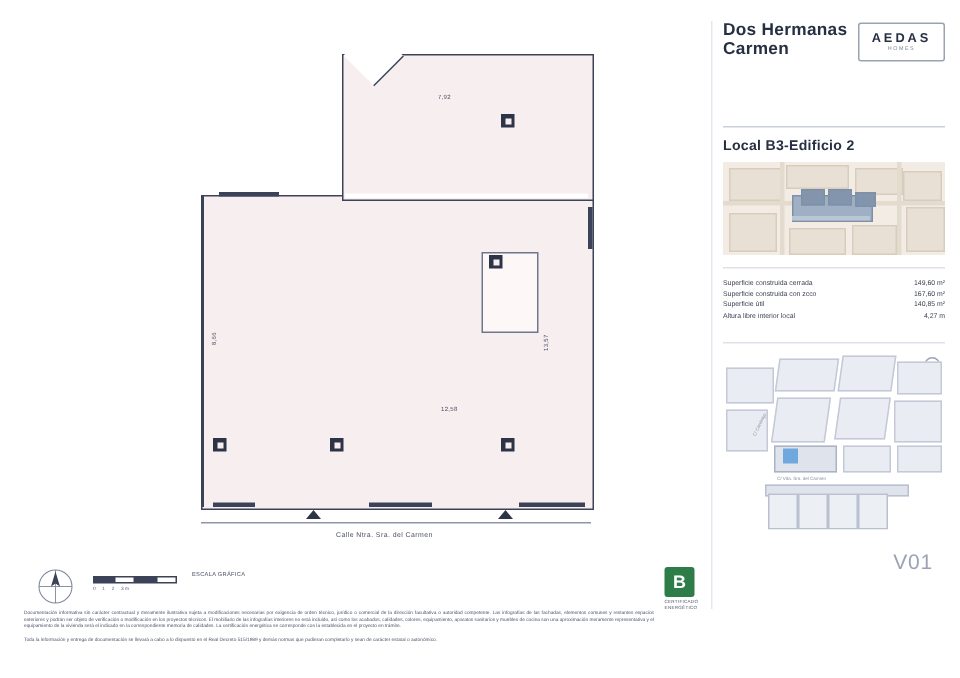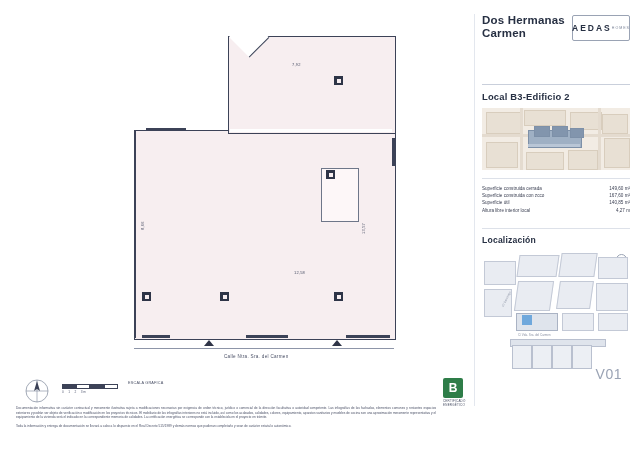--- a/index.html
+++ b/index.html
@@ -18,21 +18,21 @@
   }
   .brand-name{
     position:absolute;left:0;top:0;
     font-size:11.5px;font-weight:bold;line-height:13px;letter-spacing:.2px;
     color:#273043;
   }
   .brand-name span{display:block;}
   .brand-logo{
     position:absolute;right:0;top:1px;width:56px;height:24px;
     border:1px solid #9aa3b4;border-radius:2px;
-    display:flex;flex-direction:row;align-items:center;justify-content:center;
+    display:flex;flex-direction:column;align-items:center;justify-content:center;
   }
   .brand-logo .a{font-size:8.5px;font-weight:bold;letter-spacing:2px;color:#273043;line-height:9px;}
   .brand-logo .h{font-size:3.6px;letter-spacing:1px;color:#7d869a;line-height:5px;}
 
   
   .rpanel{position:absolute;left:482px;top:52px;width:148px;margin-top:32px;}
   .rule{height:1px;background:#c9cfdb;margin:0 0 6px 0;}
   .rule.thin{background:#dde1e9;}
   .sect-title{font-size:8.6px;font-weight:bold;color:#273043;margin:0 0 6px 0;letter-spacing:.2px;}
   .sect-title.big{font-size:9.4px;}
@@ -174,21 +174,20 @@
         </tr>
         <tr>
           <td class="k">Altura libre interior local</td>
           <td class="v">4,27  m</td>
         </tr>
       </tbody>
     </table>
 
     <div style="height:14px;"></div>
     <div class="rule thin"></div>
-    <div class="sect-title">Localización</div>
 
     <div class="loc-map">
       <div class="northbadge">N</div>
 
       <div class="mblk" style="left:2px;top:10px;width:30px;height:22px;"></div>
       <div class="mblk" style="left:36px;top:4px;width:38px;height:20px;transform:skewX(-8deg);"></div>
       <div class="mblk" style="left:78px;top:2px;width:34px;height:22px;transform:skewX(-8deg);"></div>
       <div class="mblk" style="left:116px;top:6px;width:28px;height:20px;"></div>
 
       <div class="mblk" style="left:2px;top:38px;width:26px;height:26px;"></div>

